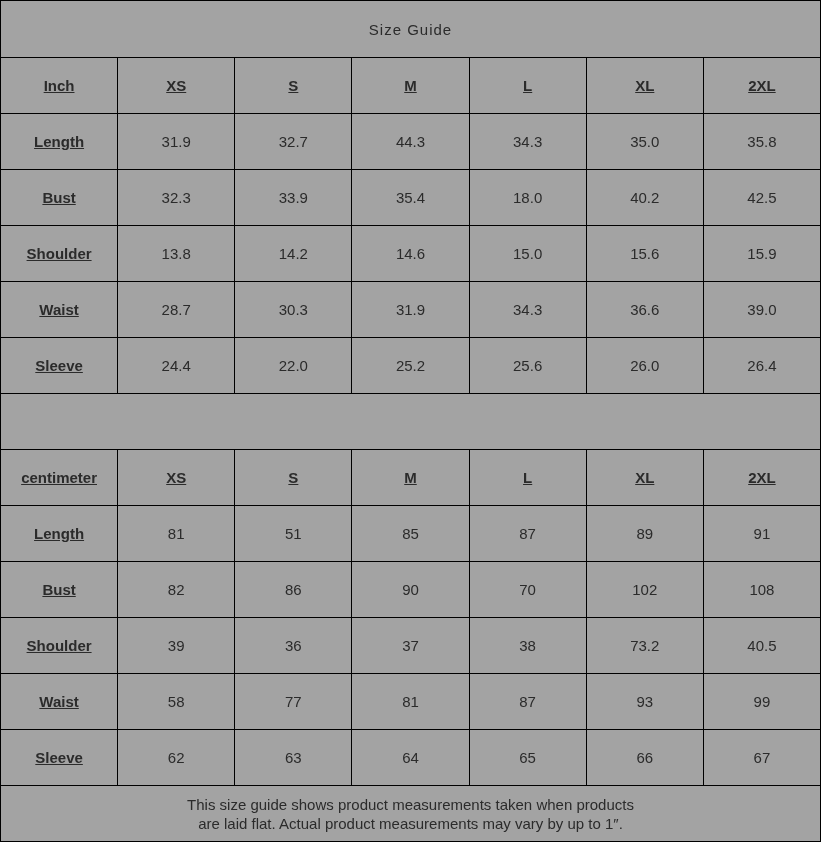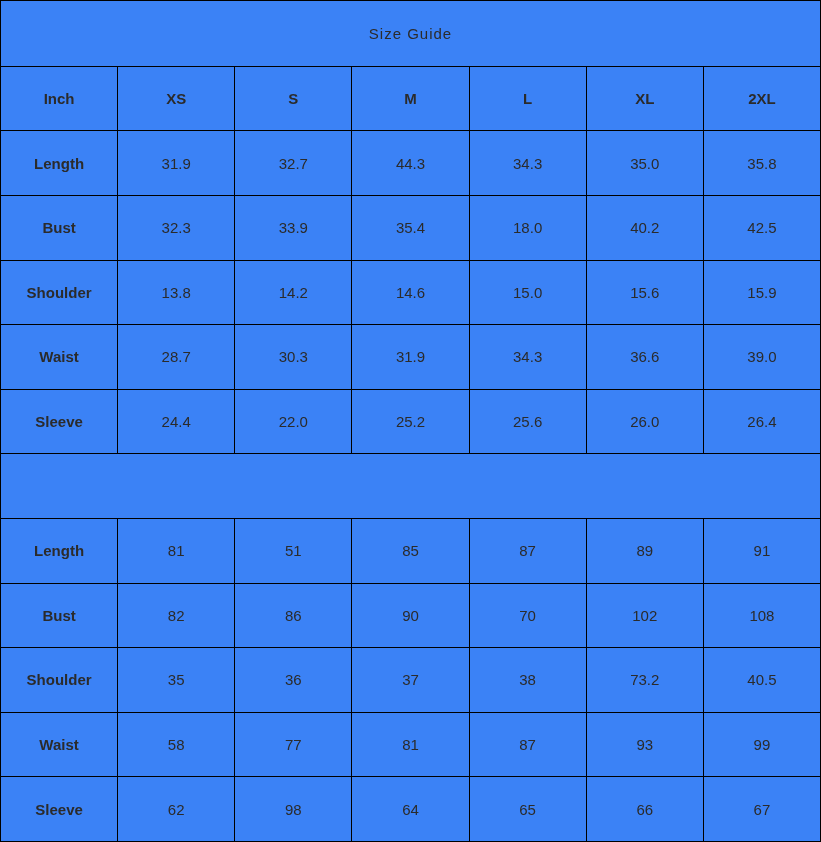--- a/index.html
+++ b/index.html
@@ -8,21 +8,21 @@
     background: #ffffff;
     width: 821px;
     height: 842px;
     overflow: hidden;
   }
   .size-table {
     width: 821px;
     height: 842px;
     border-collapse: collapse;
     table-layout: fixed;
-    background: #3b82f6;
+    background: #a3a3a3;
     color: #1f1f1f;
   }
   .size-table td {
     border: 1px solid #000000;
     text-align: center;
     vertical-align: middle;
     padding: 0;
     font-family: "Liberation Sans", sans-serif;
     font-size: 15px;
     color: #2b2b2b;
@@ -30,20 +30,21 @@
   .title-cell {
     height: 56px;
     font-family: "DejaVu Sans Mono", monospace;
     font-size: 19px;
     letter-spacing: 1px;
     color: #111111;
   }
   .head-cell, .label-cell {
     font-weight: bold;
     color: #111111;
+    text-decoration: underline;
   }
   .data-row td {
     height: 55px;
   }
   .spacer-cell {
     height: 55px;
   }
   .footer-cell {
     height: 55px;
     font-family: "DejaVu Sans Mono", monospace;
@@ -128,20 +129,29 @@
       <td>25.2</td>
       <td>25.6</td>
       <td>26.0</td>
       <td>26.4</td>
     </tr>
 
     <tr>
       <td colspan="7" class="spacer-cell"></td>
     </tr>
 
+    <tr class="data-row">
+      <td class="head-cell">centimeter</td>
+      <td class="head-cell">XS</td>
+      <td class="head-cell">S</td>
+      <td class="head-cell">M</td>
+      <td class="head-cell">L</td>
+      <td class="head-cell">XL</td>
+      <td class="head-cell">2XL</td>
+    </tr>
 
     <tr class="data-row">
       <td class="label-cell">Length</td>
       <td>81</td>
       <td>51</td>
       <td>85</td>
       <td>87</td>
       <td>89</td>
       <td>91</td>
     </tr>
@@ -151,43 +161,49 @@
       <td>82</td>
       <td>86</td>
       <td>90</td>
       <td>70</td>
       <td>102</td>
       <td>108</td>
     </tr>
 
     <tr class="data-row">
       <td class="label-cell">Shoulder</td>
-      <td>35</td>
+      <td>39</td>
       <td>36</td>
       <td>37</td>
       <td>38</td>
       <td>73.2</td>
       <td>40.5</td>
     </tr>
 
     <tr class="data-row">
       <td class="label-cell">Waist</td>
       <td>58</td>
       <td>77</td>
       <td>81</td>
       <td>87</td>
       <td>93</td>
       <td>99</td>
     </tr>
 
     <tr class="data-row">
       <td class="label-cell">Sleeve</td>
       <td>62</td>
-      <td>98</td>
+      <td>63</td>
       <td>64</td>
       <td>65</td>
       <td>66</td>
       <td>67</td>
     </tr>
 
+    <tr>
+      <td colspan="7" class="footer-cell">
+        <div>This size guide shows product measurements taken when products</div>
+        <div>are laid flat. Actual product measurements may vary by up to 1″.</div>
+      </td>
+    </tr>
 
   </tbody>
 </table>
 
 </body></html>

